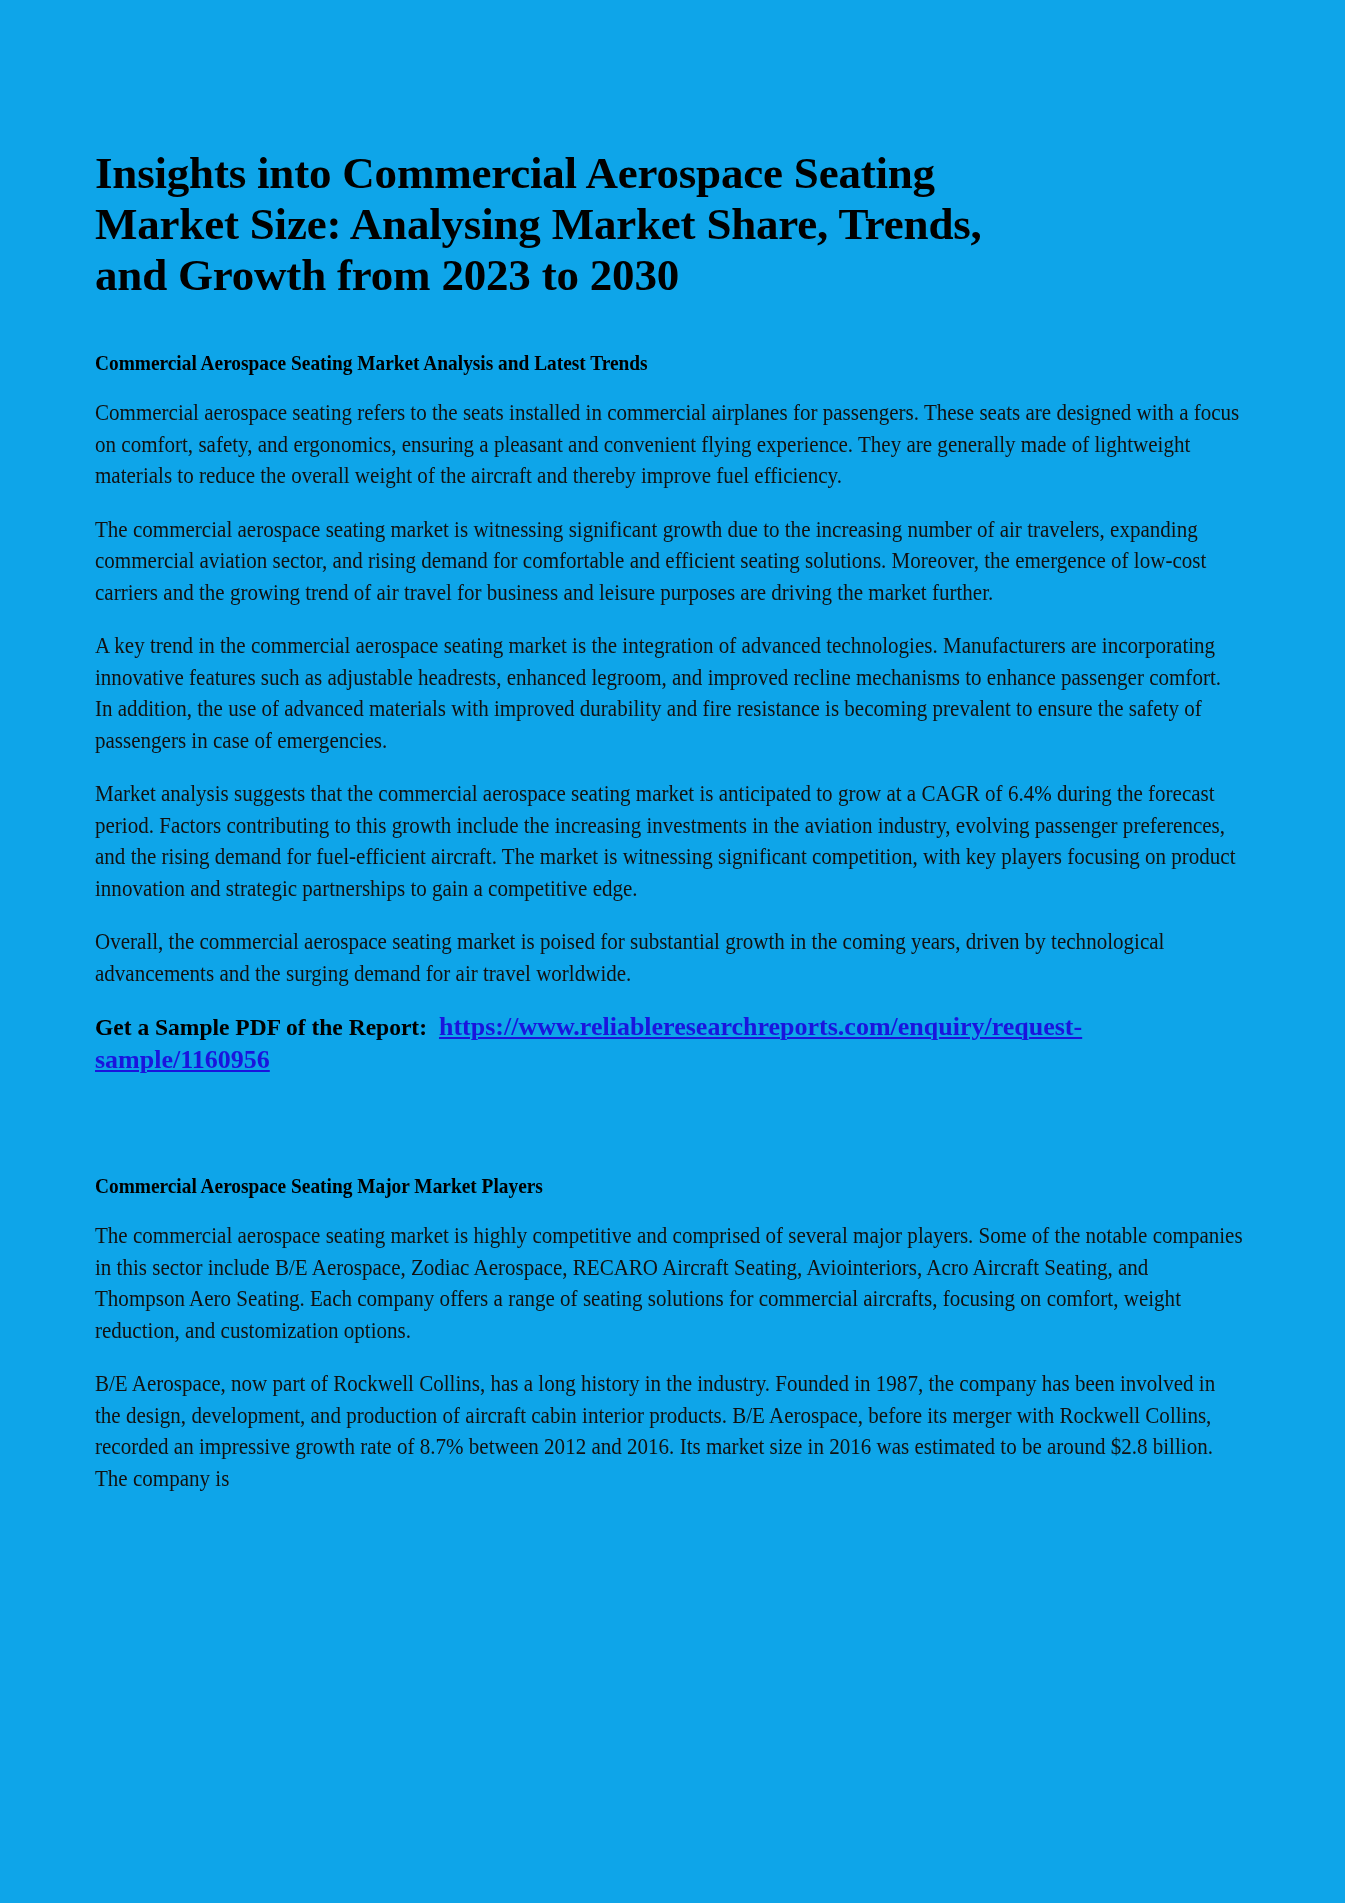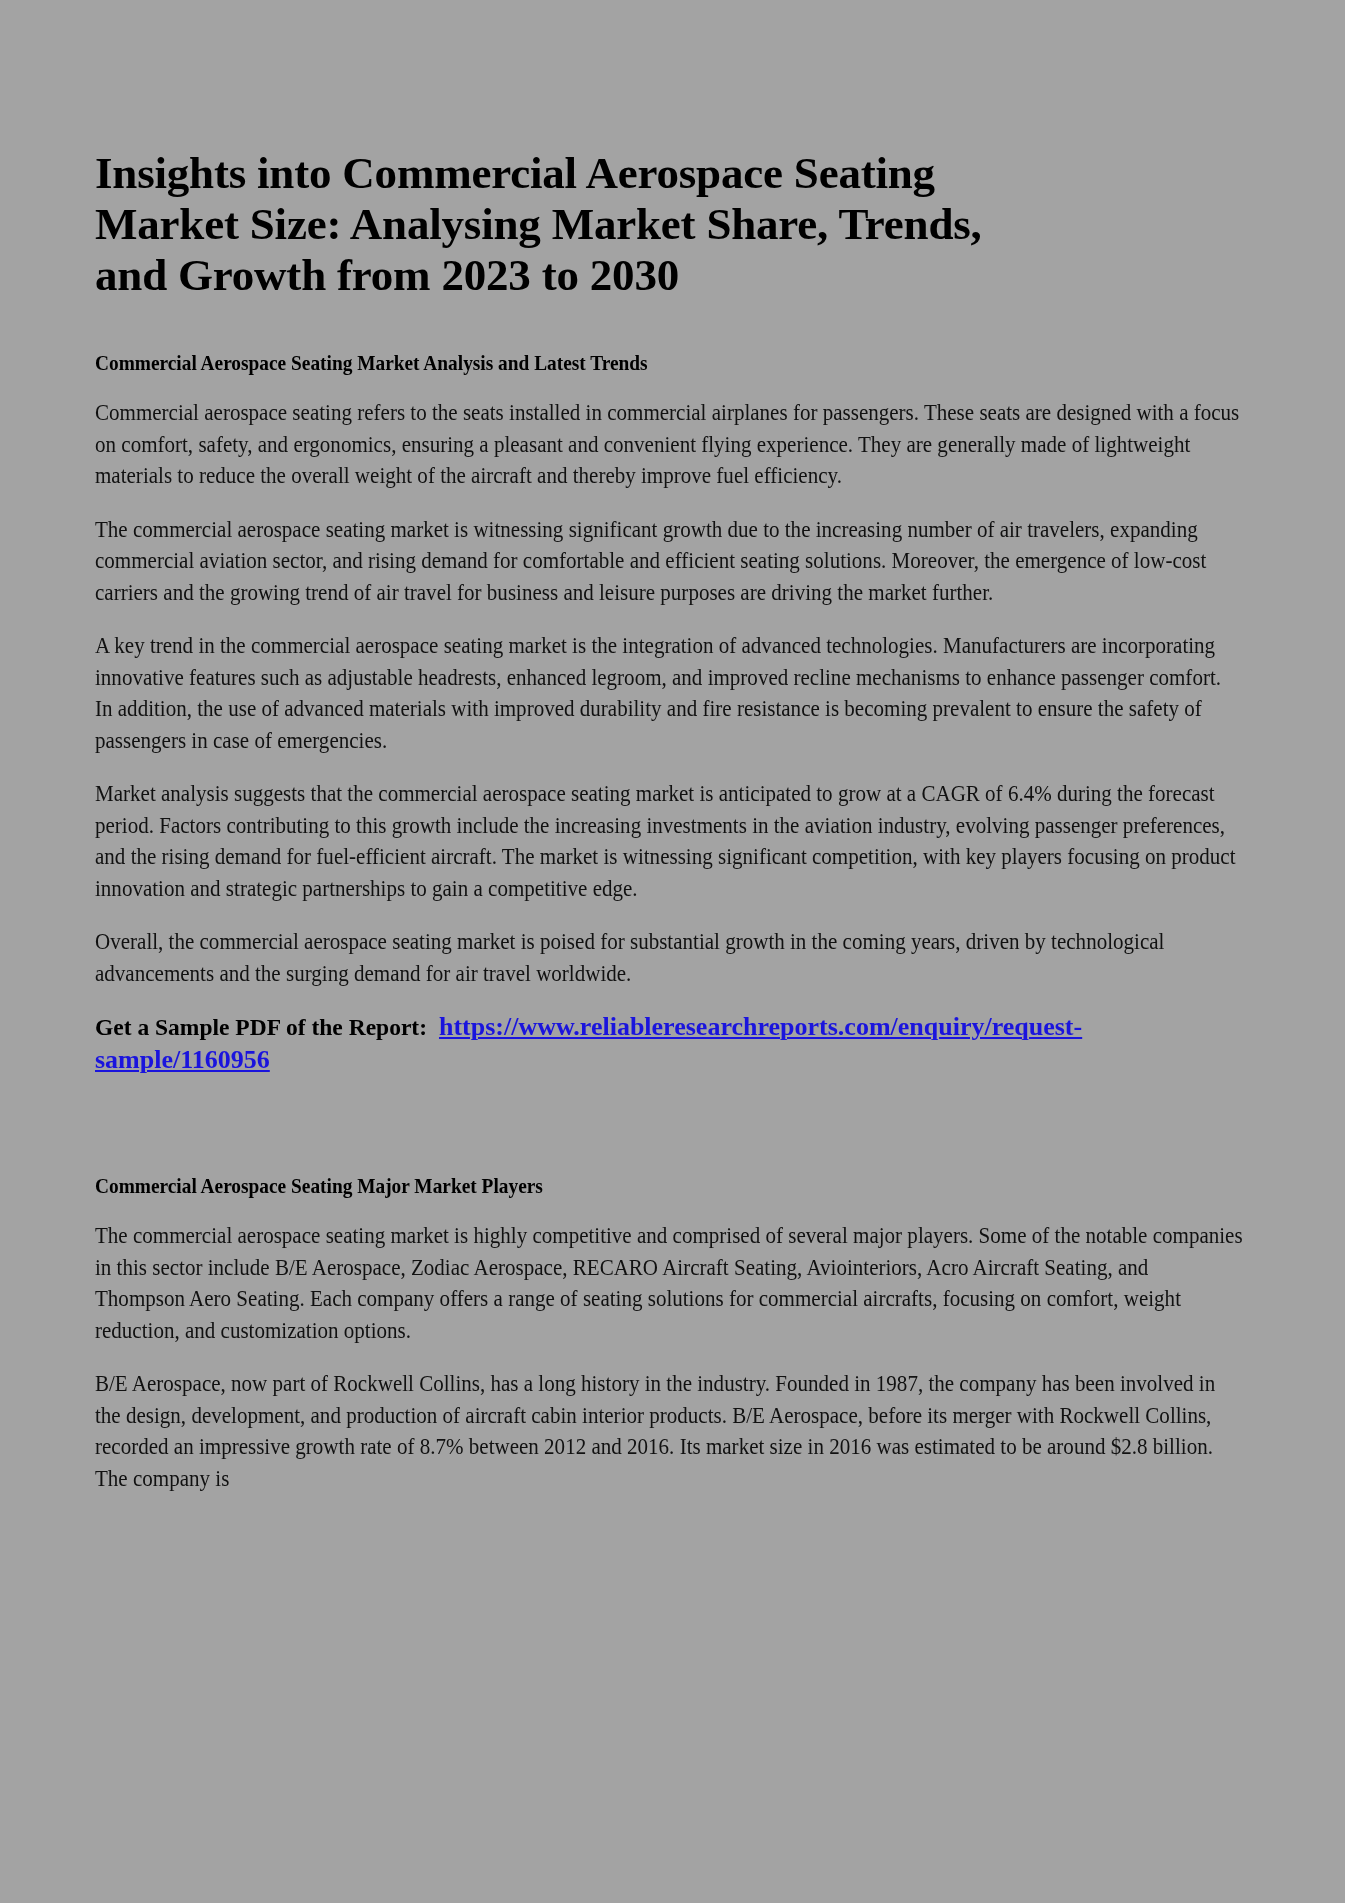--- a/index.html
+++ b/index.html
@@ -12,21 +12,21 @@
   body {
     font-family: "Liberation Serif", "DejaVu Serif", serif;
     color: #000000;
   }
 
   .page {
     position: relative;
     width: 1345px;
     height: 1903px;
     margin: 0 auto;
-    background: #a3a3a3;
+    background: #0ea5e9;
     overflow: hidden;
     box-sizing: border-box;
   }
 
   .content {
     position: absolute;
     left: 95px;
     top: 148px;
     width: 1148px;
   }

